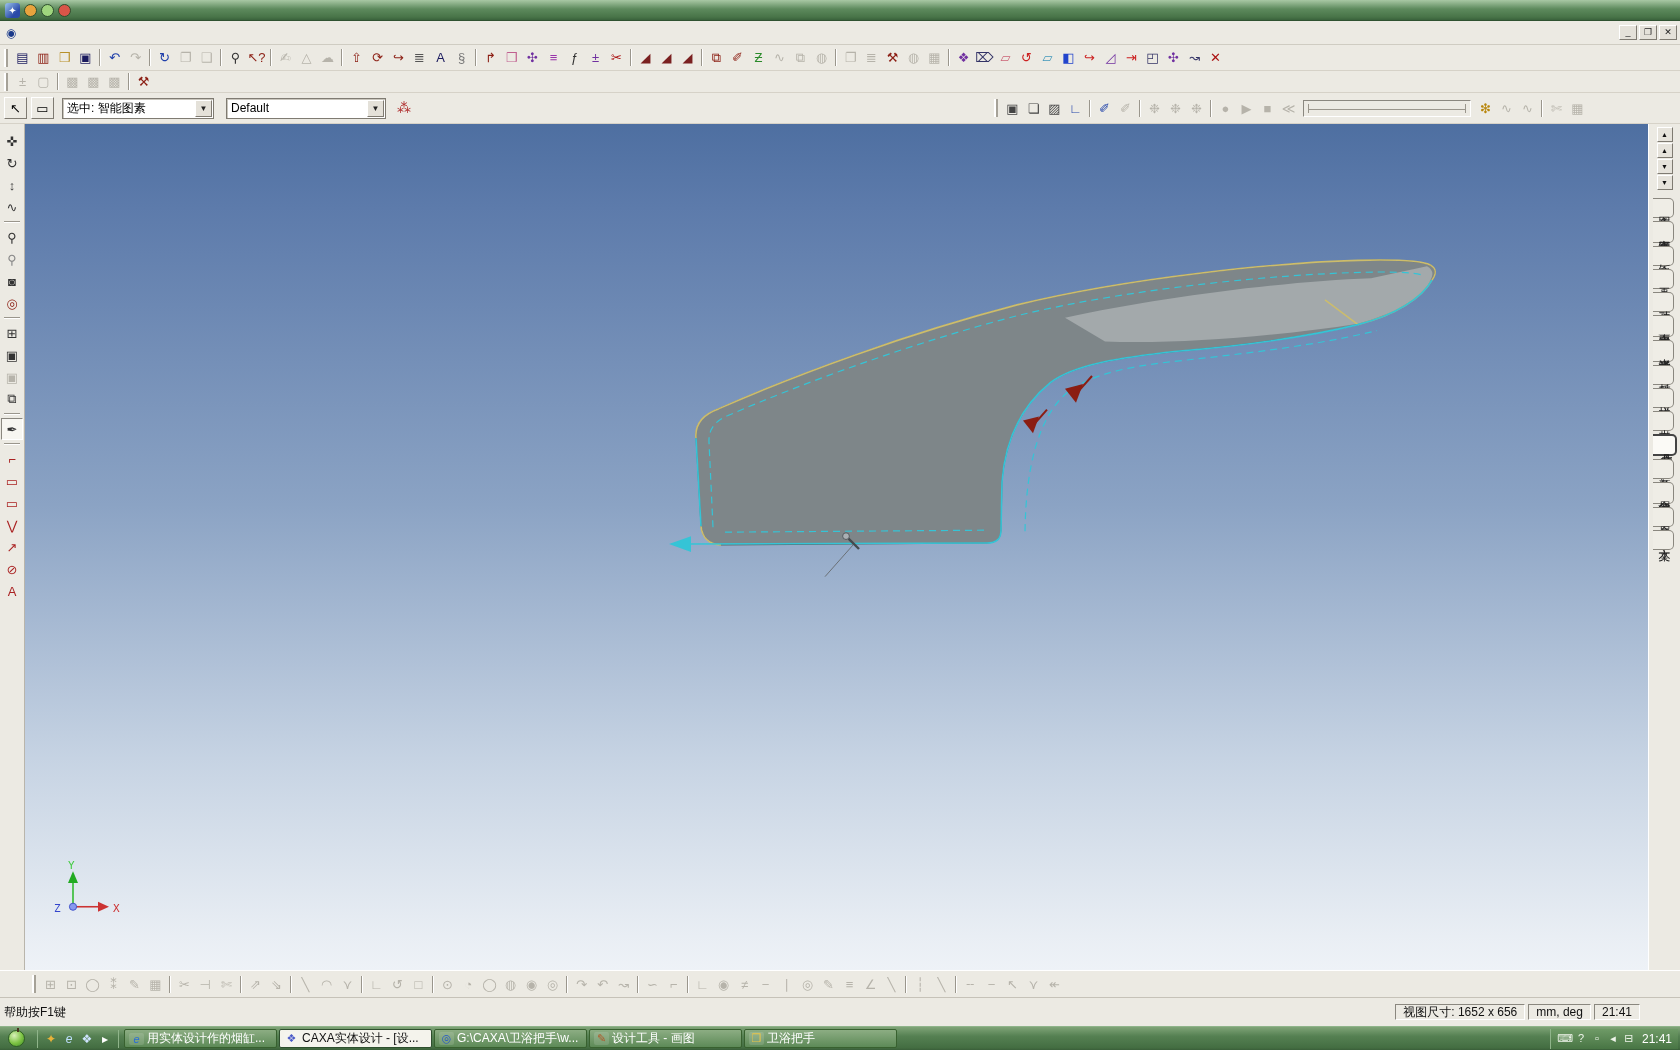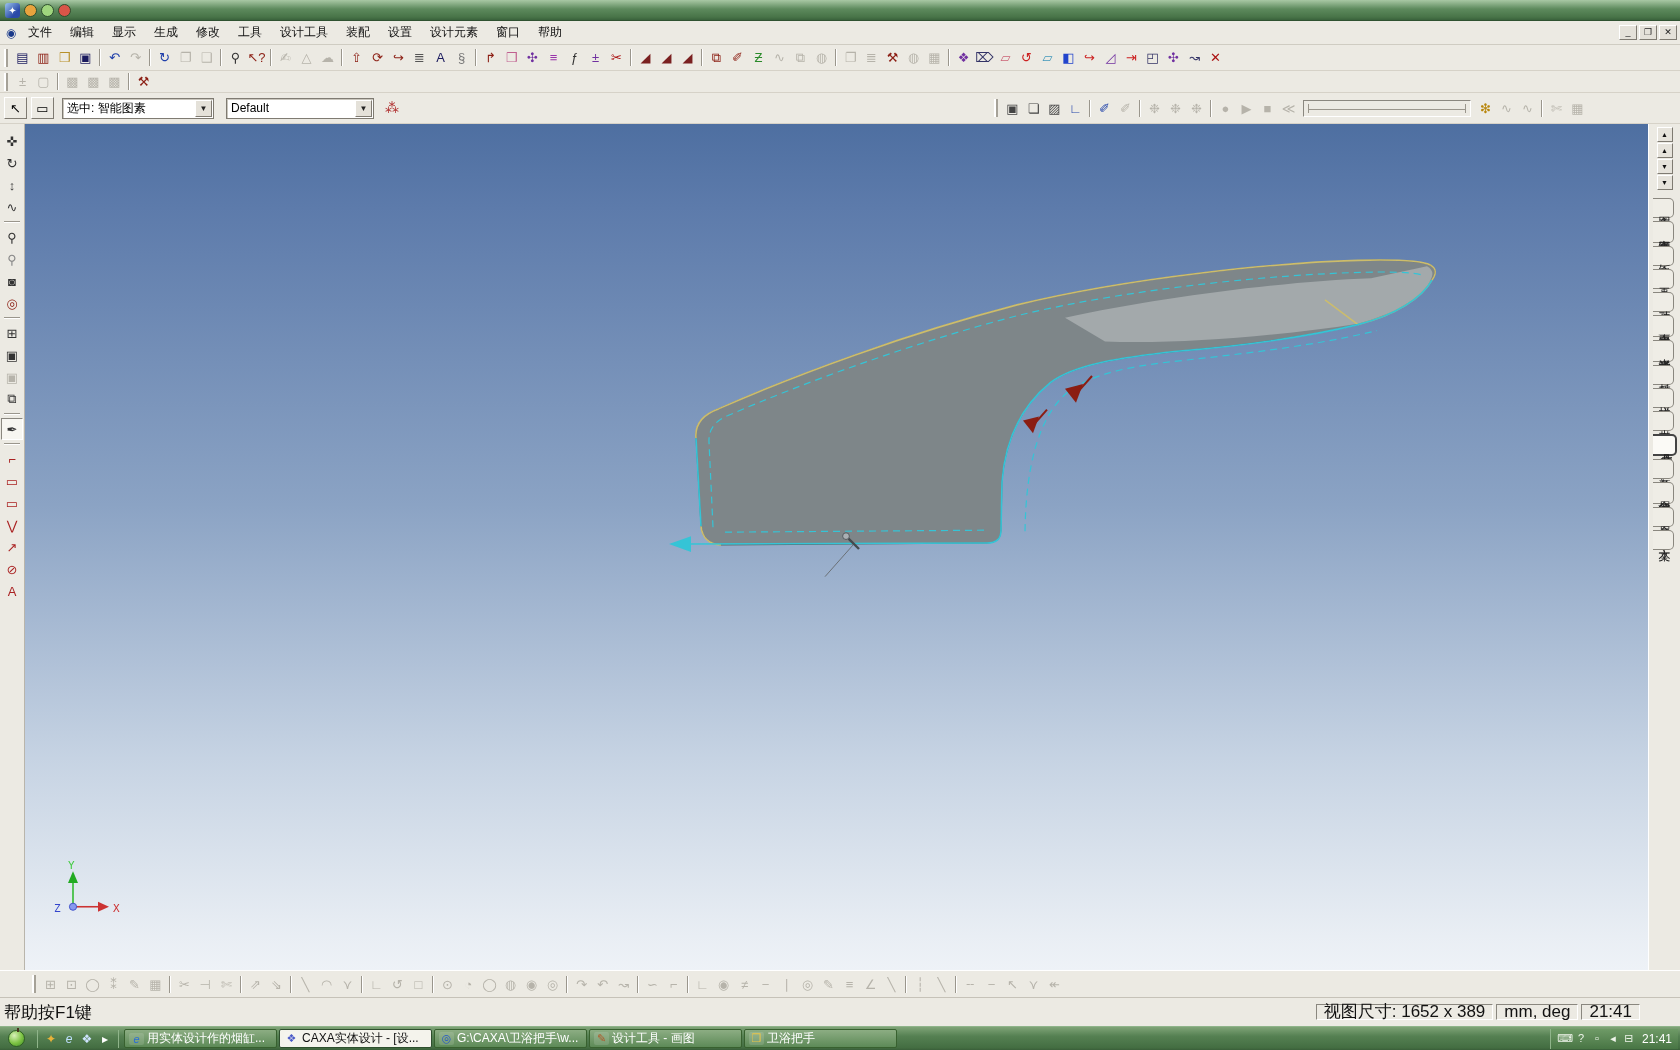--- a/index.html
+++ b/index.html
@@ -45,21 +45,21 @@
 
   .cursor-btn { width:23px; height:22px; margin:0 2px; background:#eceae3;
     border:1px solid; border-color:#fff #7f7b72 #7f7b72 #fff;
     display:flex; align-items:center; justify-content:center; font-size:13px; }
   .dropdown { height:21px; background:#fff; border:1px solid #7f7b72;
     display:flex; align-items:center; margin:0 6px; box-shadow:inset 1px 1px 0 #c9c6bd; }
   .dropdown .dd-text { flex:1; padding:0 4px; font-size:12px; color:#000; }
   .dropdown .dd-arrow { width:17px; height:17px; margin:1px; background:#e4e1d9;
     border:1px solid; border-color:#fff #7f7b72 #7f7b72 #fff;
     font-size:8px; line-height:15px; text-align:center; color:#222; }
-  .dd-select { width:152px; } .dd-style { width:148px; }
+  .dd-select { width:152px; } .dd-style { width:160px; }
   .tree-btn { width:24px; height:22px; display:flex; align-items:center;
     justify-content:center; color:#b03030; font-size:14px; }
   .slider { width:168px; height:17px; border:1px solid; margin:0 4px;
     border-color:#8a877f #fff #fff #8a877f; position:relative; background:#eceae3; }
   .slider .tick { position:absolute; top:3px; bottom:3px; width:1px; background:#9a968c; }
   .slider .track { position:absolute; left:4px; right:4px; top:8px; height:1px; background:#9a968c; }
 
   
   .main { flex:1; display:flex; min-height:0; }
   .leftbar { width:25px; background:#eceae3; border-right:1px solid #b9b5ab;
@@ -82,21 +82,21 @@
     background:#efede6; border:1px solid #8a877f; border-left:none;
     border-radius:0 5px 5px 0; font-size:12px; color:#222; text-align:center;
     letter-spacing:1px; }
   .vtab.active { width:24px; background:#fbfaf6; font-weight:bold;
     border-color:#444; border-width:2px; border-left:none; }
 
   
   .bottombar { height:27px; display:flex; align-items:center; background:#eceae3;
     border-top:1px solid #fff; padding-left:30px; }
   .statusbar { height:19px; display:flex; align-items:center; background:#eceae3;
-    border-top:1px solid #c6c2b8; padding:14px 4px; font-size:17px; color:#111; }
+    border-top:1px solid #c6c2b8; padding:14px 4px; font-size:12px; color:#111; }
   .statusbar .spacer { flex:1; }
   .status-panel { height:16px; line-height:14px; padding:0 7px; margin-left:3px;
     border:1px solid; border-color:#8a877f #fff #fff #8a877f; white-space:nowrap; }
   .statusbar .end-gap { width:36px; }
 
   .taskbar { height:24px; display:flex; align-items:center;
     background:linear-gradient(#7fa477,#558052 40%,#446e42 90%,#3a5f39);
     border-top:1px solid #8fb48a; color:#fff; padding:0 2px; }
   .start-apple { width:17px; height:17px; border-radius:50%; margin:0 8px 0 6px;
     background:radial-gradient(circle at 35% 30%,#d8f0b8,#7cc342 55%,#3f8a2a);
@@ -129,35 +129,20 @@
   <div style="display:flex;">
 
   <div class="title-btn" style="background: rgb(232, 163, 61); color: rgb(232, 163, 61);"></div>
       <div class="title-btn" style="background: rgb(159, 214, 126); color: rgb(159, 214, 126);"></div>
       <div class="title-btn" style="background: rgb(217, 85, 72); color: rgb(217, 85, 72);"></div>
     </div>
 </div>
 
 <div class="menubar">
   <span class="mdi-doc">◉</span>
-  <nav style="display:flex;">
-
-  <span class="menu-item">文件</span>
-      <span class="menu-item">编辑</span>
-      <span class="menu-item">显示</span>
-      <span class="menu-item">生成</span>
-      <span class="menu-item">修改</span>
-      <span class="menu-item">工具</span>
-      <span class="menu-item">设计工具</span>
-      <span class="menu-item">装配</span>
-      <span class="menu-item">设置</span>
-      <span class="menu-item">设计元素</span>
-      <span class="menu-item">窗口</span>
-      <span class="menu-item">帮助</span>
-    </nav>
   <span class="spacer"></span>
   <div style="display:flex;">
 
   <span class="mdi-btn">_</span>
       <span class="mdi-btn">❐</span>
       <span class="mdi-btn">✕</span>
     </div>
 </div>
 
 <div class="toolbar row1">
@@ -478,21 +463,21 @@
       <span class="btn3d disabled">−</span>
       <span class="btn3d disabled">↖</span>
       <span class="btn3d disabled">⋎</span>
       <span class="btn3d disabled">↞</span>
     </div>
 </div>
 
 <div class="statusbar">
   <span>帮助按F1键</span>
   <span class="spacer"></span>
-  <span class="status-panel">视图尺寸: 1652 x 389</span>
+  <span class="status-panel">视图尺寸: 1652 x 656</span>
   <span class="status-panel">mm, deg</span>
   <span class="status-panel">21:41</span>
   <span class="end-gap"></span>
 </div>
 
 <div class="taskbar">
   <div class="start-apple"></div>
   <span class="tb-sep"></span>
   <div style="display:flex;">
 

